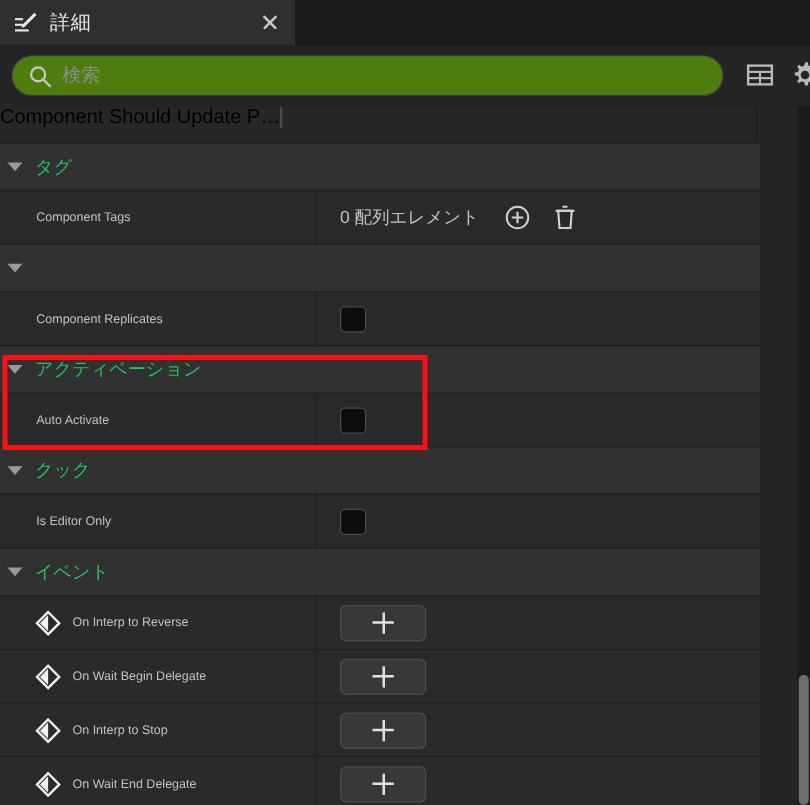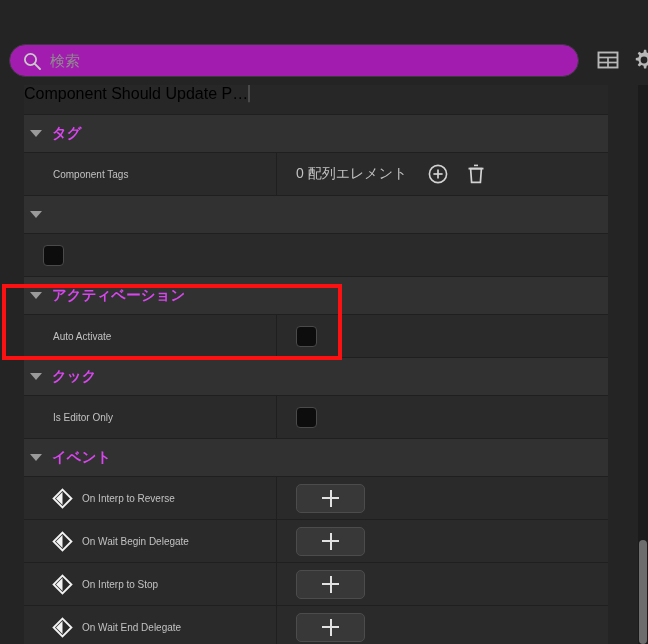--- a/index.html
+++ b/index.html
@@ -24,46 +24,46 @@
     content:""; position:absolute; left:3px; top:9px; width:14px; height:1.6px;
     background:#c9c9c9;
   }
   .tab-close::before { transform: rotate(45deg); }
   .tab-close::after  { transform: rotate(-45deg); }
 
   
   .searchrow { position:absolute; left:0; top:36px; width:648px; height:49px; background:#242424; }
   .searchbox {
     position:absolute; left:9px; top:8px; width:570px; height:33px;
-    background:#a21caf; border:1px solid #3a3a3a; border-radius:17px;
+    background:#4d7c0f; border:1px solid #3a3a3a; border-radius:17px;
     display:flex; align-items:center; padding-left:12px;
   }
   .search-icon { flex:0 0 20px; width:20px; height:20px; margin-right:8px; }
   .search-input {
     flex:1; background:transparent; border:0; outline:none;
     color:#d8d8d8; font-size:15px; font-family:inherit; height:100%;
   }
   .search-input::placeholder { color:#8d8d8d; }
   .tool-icon { position:absolute; top:12px; width:24px; height:24px; cursor:pointer; }
   #grid-ico { left:596px; }
   #gear-ico { left:632px; }
 
   
-  .list { position:absolute; left:0; top:85px; width:608px; height:559px; overflow:hidden;padding-left:24px; }
+  .list { position:absolute; left:0; top:85px; width:608px; height:559px; overflow:hidden; }
 
   .section {
     position:relative; height:38px; background:#313131;
     border-bottom:1px solid #1f1f1f; display:flex; align-items:center; padding-left:6px;
   }
   .caret {
     width:0; height:0; flex:0 0 auto; margin-right:10px;
     border-left:6px solid transparent; border-right:6px solid transparent;
     border-top:7px solid #9a9a9a; cursor:pointer;
   }
-  .section-label { color:#d946ef; font-size:14.5px; font-weight:bold; }
+  .section-label { color:#22c55e; font-size:14.5px; font-weight:normal; }
 
   .row {
     position:relative; height:43px; background:#2a2a2a;
     border-bottom:1px solid #1f1f1f; display:flex; align-items:center;
   }
   .row .name {
     width:253px; flex:0 0 253px; height:100%; display:flex; align-items:center;
     padding-left:29px; color:#c2c2c2; font-size:10px;
     border-right:1px solid #1f1f1f; overflow:hidden; white-space:nowrap;
   }
@@ -101,20 +101,34 @@
   .annot {
     position:absolute; left:2px; top:284px; width:340px; height:76px;
     border:4px solid #fb1111; pointer-events:none;
   }
 </style>
 </head>
 <body>
 
 <div id="app">
 
+  <div class="tabbar">
+    <div class="tab">
+      <span class="tab-icon">
+        <svg viewBox="0 0 22 22" width="22" height="22">
+          <path d="M17.5 3.2 L19.2 4.9 L9.6 14.5 L7.2 15.2 L7.9 12.8 Z" fill="#e8e8e8"></path>
+          <rect x="2" y="7.5" width="6.5" height="1.7" fill="#e8e8e8"></rect>
+          <rect x="2" y="12" width="6.5" height="1.7" fill="#e8e8e8"></rect>
+          <rect x="2" y="16.5" width="11" height="1.7" fill="#e8e8e8"></rect>
+        </svg>
+      </span>
+      <span class="tab-title">詳細</span>
+      <span class="tab-close"></span>
+    </div>
+  </div>
 
   <div class="searchrow">
     <div class="searchbox">
       <span class="search-icon">
         <svg viewBox="0 0 20 20" width="20" height="20">
           <circle cx="8.5" cy="8.5" r="5.6" fill="none" stroke="#c9c9c9" stroke-width="1.8"></circle>
           <line x1="12.6" y1="12.6" x2="18" y2="18" stroke="#c9c9c9" stroke-width="1.9" stroke-linecap="round"></line>
         </svg>
       </span>
       <input class="search-input" type="text" placeholder="検索" style="">
@@ -170,20 +184,21 @@
           </svg>
         </span>
 
       </div>
     </div>
 
     <div class="section">
       <span class="caret"></span>
     </div>
     <div class="row">
+      <div class="name">Component Replicates</div>
       <div class="value">
         <span class="checkbox"></span>
 
       </div>
     </div>
 
     <div class="section">
       <span class="caret"></span>
       <span class="section-label">アクティベーション</span>
     </div>

